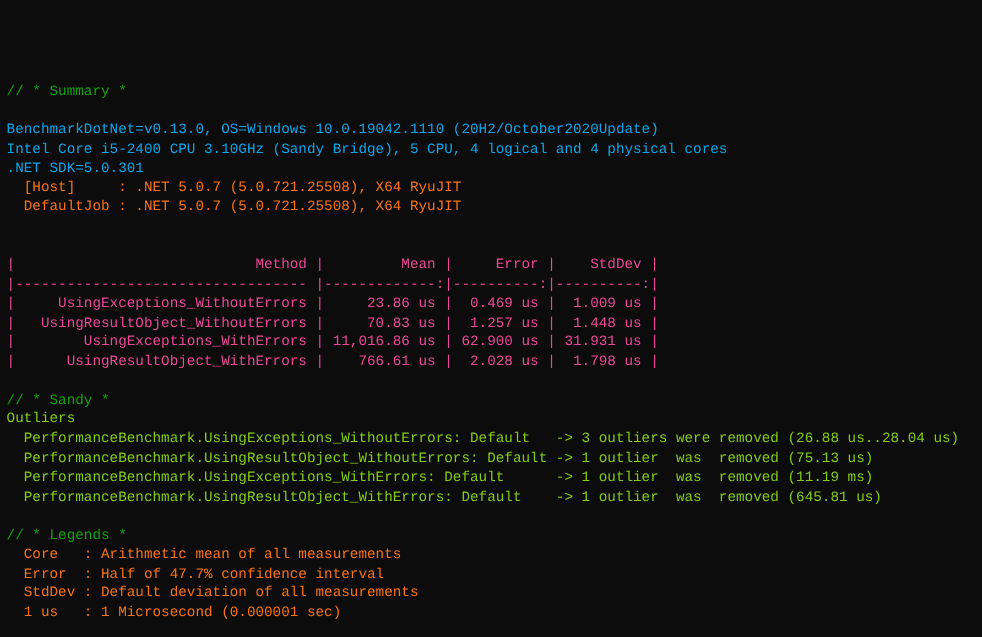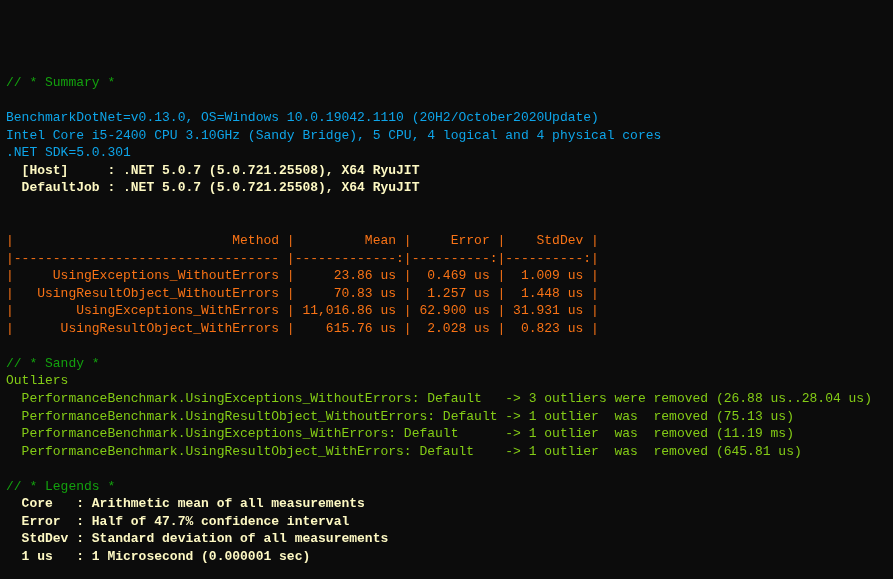--- a/index.html
+++ b/index.html
@@ -13,57 +13,57 @@
       font-family: 'Consolas', 'Courier New', monospace;
       font-size: 13px;
       line-height: 1.35;
       padding: 4px 6px;
       white-space: pre;
       width: 893px;
       height: 579px;
       overflow: hidden;
     }
     .green { color: #13a10e; }
-    .cyan { color: #fef9c3; font-weight: bold; }
+    .cyan { color: #f97316; }
     .yellow { color: #84cc16; font-family: Liberation Mono, monospace; }
     .gray { color: #0ea5e9; }
-    .white { color: #f97316; }
+    .white { color: #ec4899; }
   </style>
 </head>
 <body>
 
 
 
 <span class="green">// * Summary *</span>
 
 <span class="gray">BenchmarkDotNet=v0.13.0, OS=Windows 10.0.19042.1110 (20H2/October2020Update)</span>
 <span class="gray">Intel Core i5-2400 CPU 3.10GHz (Sandy Bridge), 5 CPU, 4 logical and 4 physical cores</span>
 <span class="gray">.NET SDK=5.0.301</span>
 <span class="cyan">  [Host]     : .NET 5.0.7 (5.0.721.25508), X64 RyuJIT</span>
 <span class="cyan">  DefaultJob : .NET 5.0.7 (5.0.721.25508), X64 RyuJIT</span>
 
 
 <span class="white">|                            Method |         Mean |     Error |    StdDev |</span>
 <span class="white">|---------------------------------- |-------------:|----------:|----------:|</span>
 <span class="white">|     UsingExceptions_WithoutErrors |     23.86 us |  0.469 us |  1.009 us |</span>
 <span class="white">|   UsingResultObject_WithoutErrors |     70.83 us |  1.257 us |  1.448 us |</span>
 <span class="white">|        UsingExceptions_WithErrors | 11,016.86 us | 62.900 us | 31.931 us |</span>
-<span class="white">|      UsingResultObject_WithErrors |    615.76 us |  2.028 us |  0.823 us |</span>
+<span class="white">|      UsingResultObject_WithErrors |    766.61 us |  2.028 us |  1.798 us |</span>
 
 <span class="green">// * Sandy *</span>
 <span class="yellow">Outliers</span>
 <span class="yellow">  PerformanceBenchmark.UsingExceptions_WithoutErrors: Default   -&gt; 3 outliers were removed (26.88 us..28.04 us)</span>
 <span class="yellow">  PerformanceBenchmark.UsingResultObject_WithoutErrors: Default -&gt; 1 outlier  was  removed (75.13 us)</span>
 <span class="yellow">  PerformanceBenchmark.UsingExceptions_WithErrors: Default      -&gt; 1 outlier  was  removed (11.19 ms)</span>
 <span class="yellow">  PerformanceBenchmark.UsingResultObject_WithErrors: Default    -&gt; 1 outlier  was  removed (645.81 us)</span>
 
 <span class="green">// * Legends *</span>
 <span class="cyan">  Core   : Arithmetic mean of all measurements</span>
 <span class="cyan">  Error  : Half of 47.7% confidence interval</span>
-<span class="cyan">  StdDev : Standard deviation of all measurements</span>
+<span class="cyan">  StdDev : Default deviation of all measurements</span>
 <span class="cyan">  1 us   : 1 Microsecond (0.000001 sec)</span>
 
 
 
 
 
 
 
 
 

